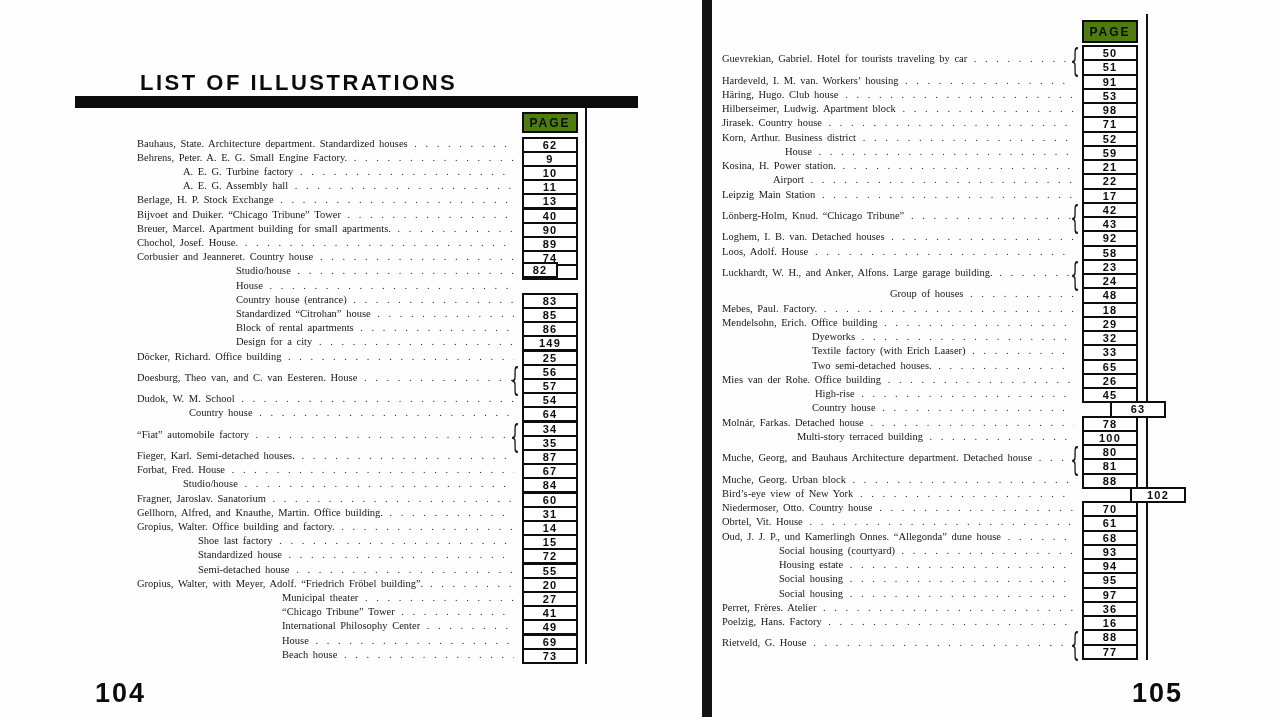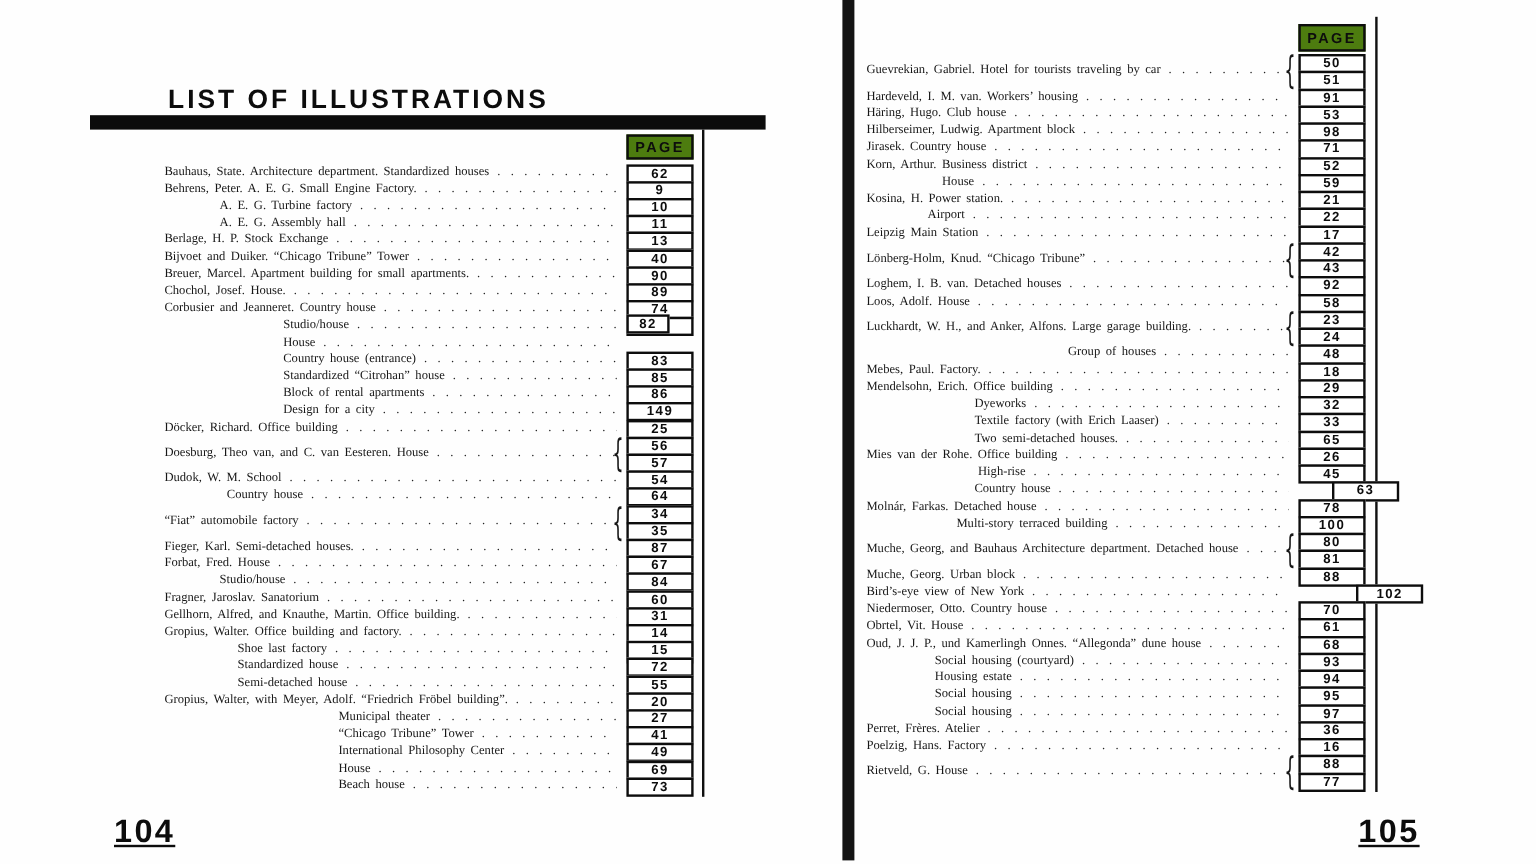--- a/index.html
+++ b/index.html
@@ -30,21 +30,21 @@
     font-size:10.5px;word-spacing:2px;color:#171717;
   }
   .entry .dots{letter-spacing:2px;color:#222;}
   .brace{
     position:absolute;font-family:"DejaVu Sans",sans-serif;color:#171717;
     font-size:30px;transform:scale(0.5,1.05);transform-origin:center;
     display:flex;align-items:center;justify-content:center;width:10px;
   }
   .folio{
     position:absolute;font-family:"Liberation Sans",sans-serif;font-weight:bold;
-    font-size:27px;letter-spacing:2px;color:#0c0c0c;text-decoration:underline;
+    font-size:27px;letter-spacing:2px;color:#0c0c0c;
   }
 </style>
 </head>
 <body>
 
 <div id="stage">
 
   <div class="title" style="left:140px;top:70px;">LIST OF ILLUSTRATIONS</div>
   <div class="titlebar" style="left:75px;top:96px;width:563px;height:12px;"></div>
 

